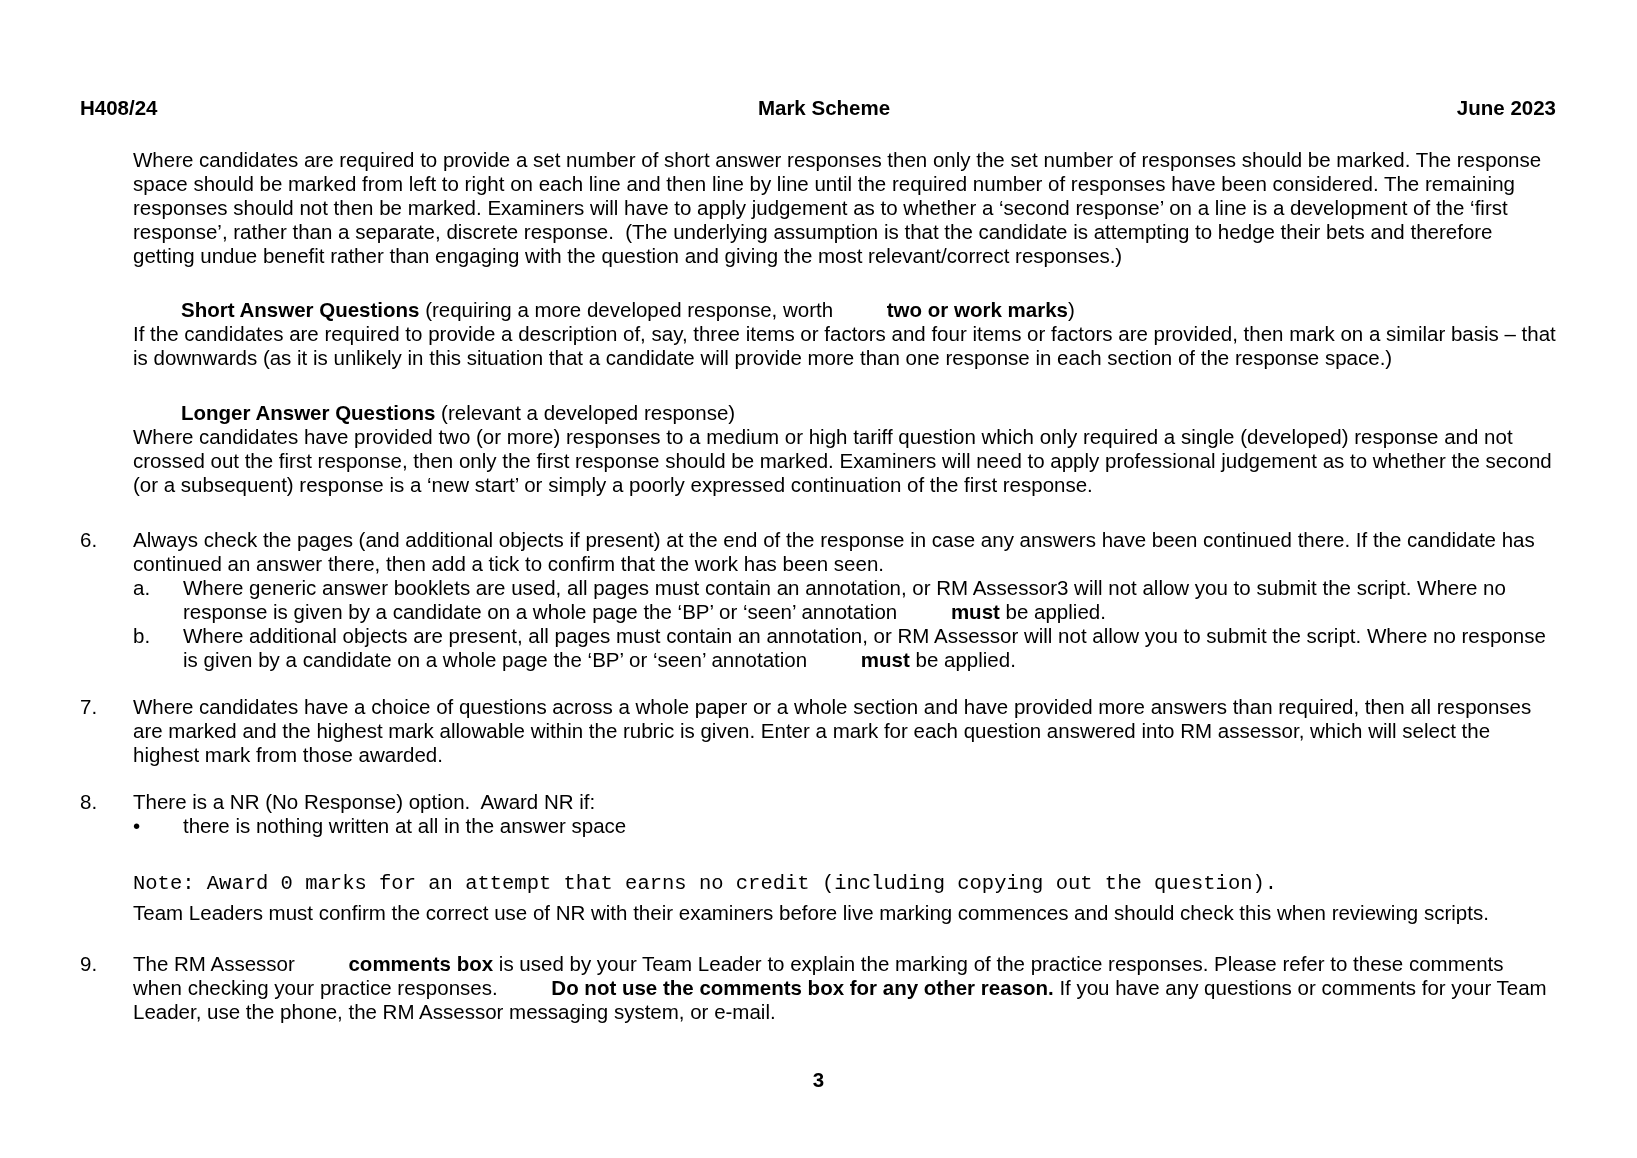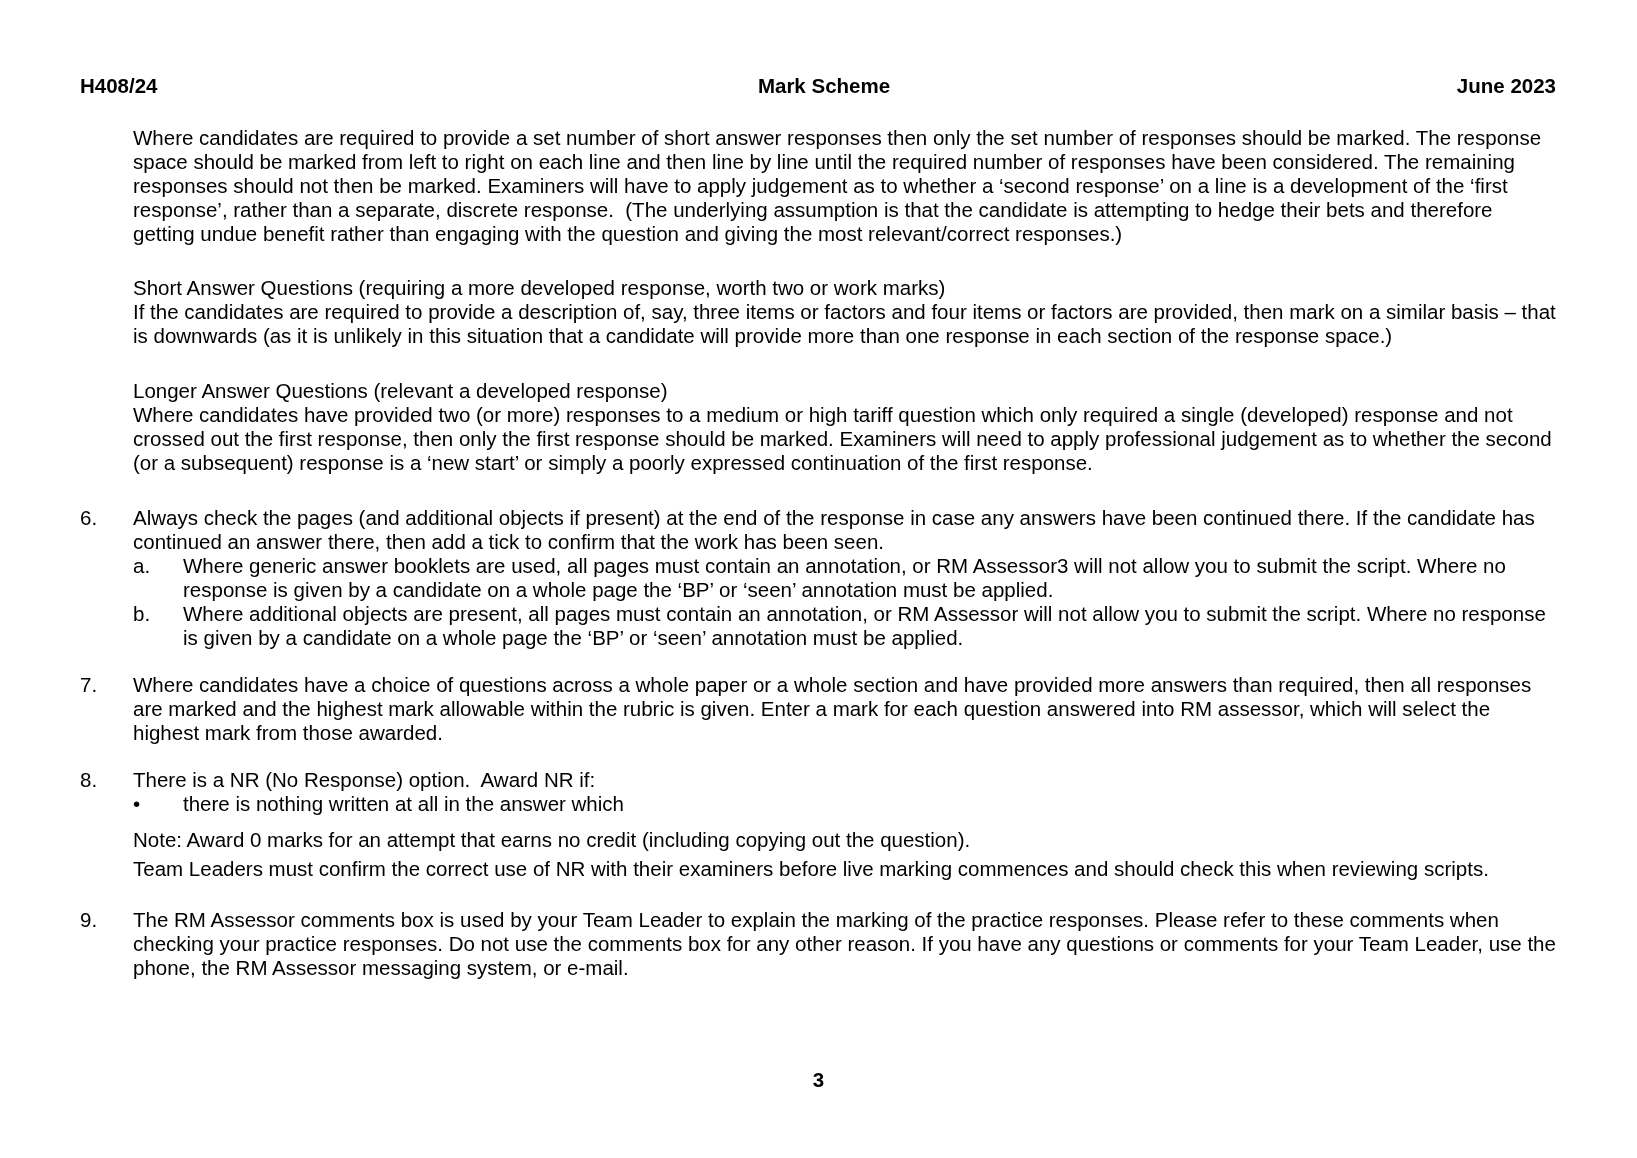--- a/index.html
+++ b/index.html
@@ -6,54 +6,54 @@
   html, body { background: #ffffff; }
   .page {
     position: relative;
     width: 1637px;
     height: 1158px;
     background: #ffffff;
     color: #000000;
     font-family: "Liberation Sans", sans-serif;
     font-size: 20.5px;
     line-height: 24px;
-    padding: 74px 81px 0 80px;
+    padding: 96px 81px 0 80px;
     overflow: hidden;
   }
   .header {
     display: grid;
     grid-template-columns: 1fr auto 1fr;
     font-weight: bold;
   }
   .h-center { text-align: left; margin-left: 12px; }
   .h-right { text-align: right; }
   .para { margin: 0; }
   .indent { margin-left: 53px; }
   .num-item { display: flex; align-items: flex-start; }
   .num { width: 53px; flex-shrink: 0; }
   .item-body { flex: 1; min-width: 0; }
   .sub-item { display: flex; align-items: flex-start; }
   .sub-label { width: 50px; flex-shrink: 0; }
   .sub-body { flex: 1; min-width: 0; }
   .mt5  { margin-top: 5px; }
   .mt23 { margin-top: 23px; }
-  .mt24 { margin-top: 12px; }
+  .mt24 { margin-top: 34px; font-family: Liberation Mono, monospace; }
   .mt27 { margin-top: 27px; }
   .mt28 { margin-top: 28px; }
   .mt30 { margin-top: 30px; }
   .mt31 { margin-top: 31px; }
   .page-number {
     position: absolute;
     top: 1068px;
     left: 0;
     width: 100%;
     text-align: center;
     font-weight: bold;
   }
-  b { font-weight: normal; }
+  b { font-weight: bold; margin-left: 48px; }
 </style>
 </head>
 <body>
 
 <div class="page">
 
   <div class="header">
     <span>H408/24</span>
     <span class="h-center">Mark Scheme</span>
     <span class="h-right">June 2023</span>
@@ -92,21 +92,21 @@
       <p class="para"><span>Where candidates have a choice of questions across a whole paper or a whole section and have provided more answers than required, then all responses are marked and the highest mark allowable within the rubric is given. Enter a mark for each question answered into RM assessor, which will select the highest mark from those awarded.</span></p>
     </div>
   </div>
 
   <div class="num-item mt23">
     <span class="num">8.</span>
     <div class="item-body">
       <p class="para"><span>There is a NR (No Response) option.&nbsp; Award NR if:</span></p>
       <div class="sub-item">
         <span class="sub-label">•</span>
-        <p class="para sub-body"><span>there is nothing written at all in the answer which</span></p>
+        <p class="para sub-body"><span>there is nothing written at all in the answer space</span></p>
       </div>
       <p class="para mt24"><span>Note: Award 0 marks for an attempt that earns no credit (including copying out the question).</span></p>
       <p class="para mt5"><span>Team Leaders must confirm the correct use of NR with their examiners before live marking commences and should check this when reviewing scripts.</span></p>
     </div>
   </div>
 
   <div class="num-item mt27">
     <span class="num">9.</span>
     <div class="item-body">
       <p class="para"><span>The RM Assessor </span><b>comments box</b><span> is used by your Team Leader to explain the marking of the practice responses. Please refer to these comments when checking your practice responses. </span><b>Do not use the comments box for any other reason.</b><span> If you have any questions or comments for your Team Leader, use the phone, the RM Assessor messaging system, or e-mail.</span></p>

